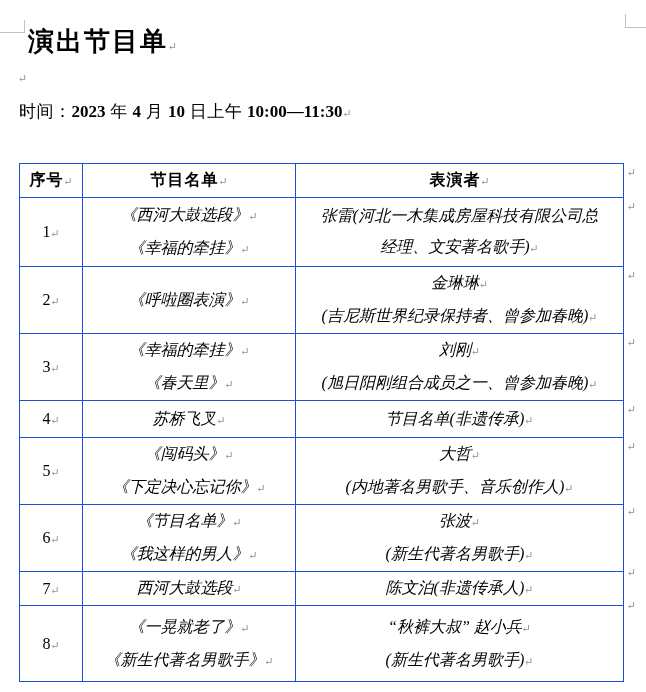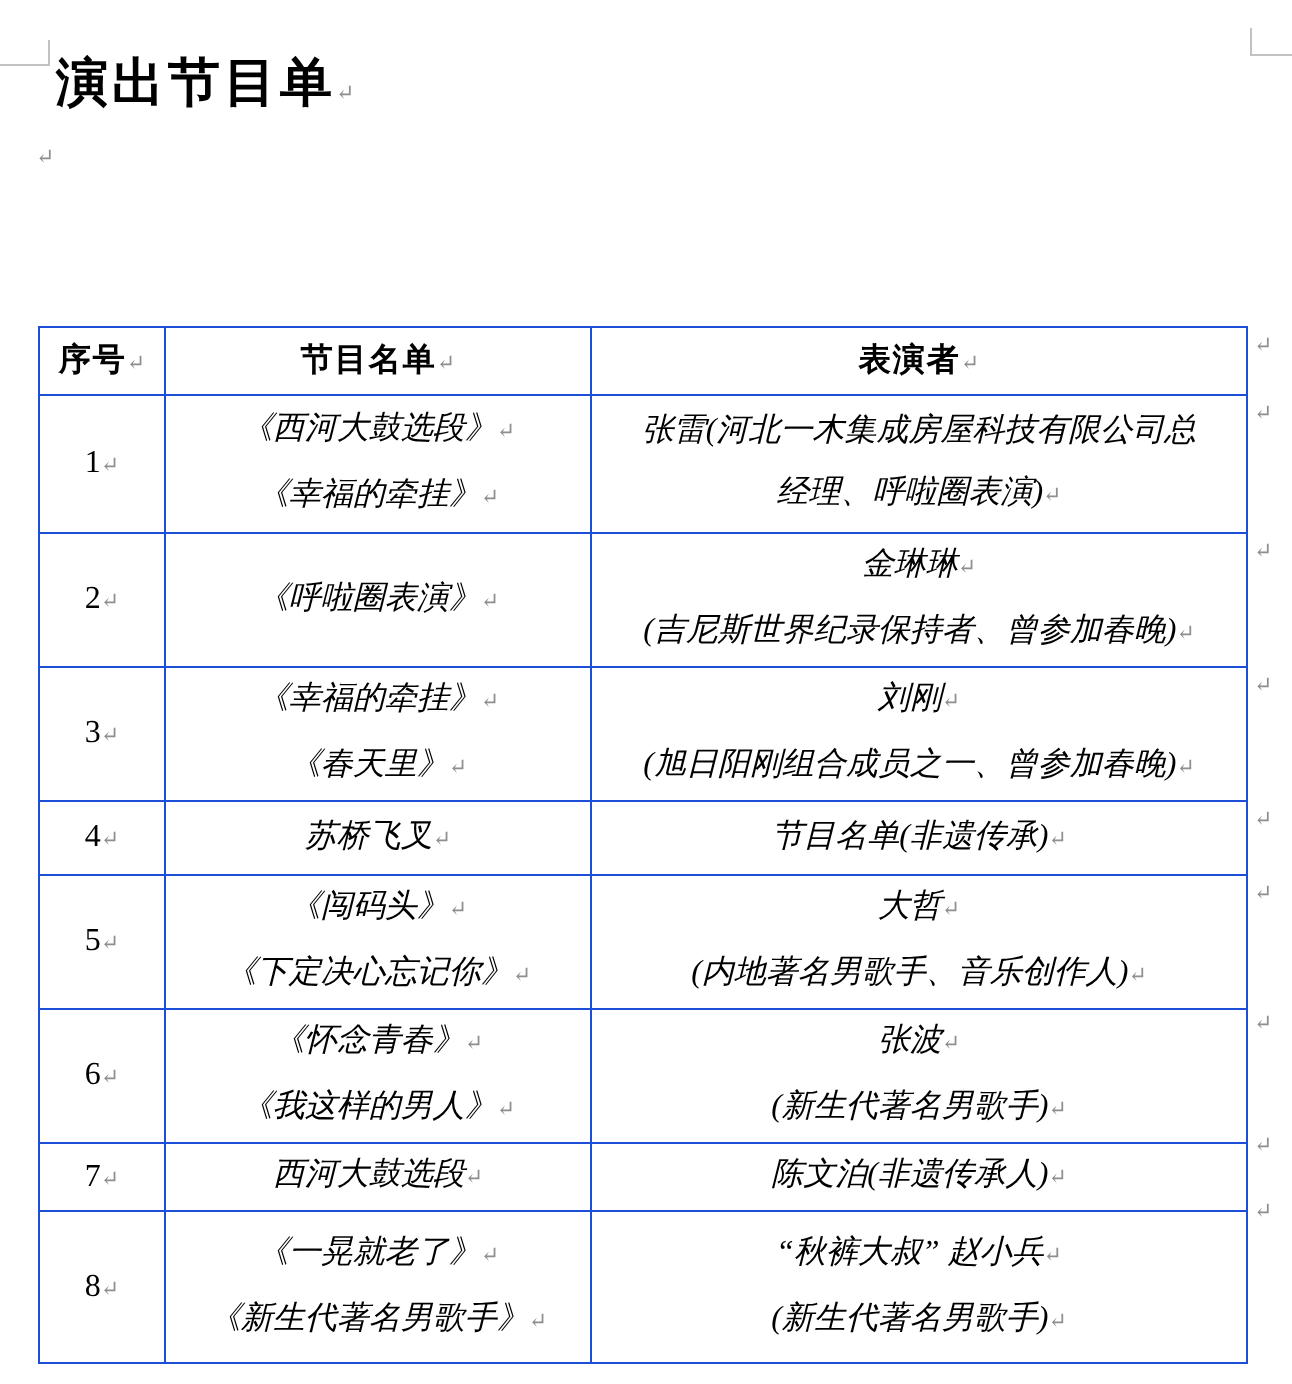--- a/index.html
+++ b/index.html
@@ -46,20 +46,21 @@
 
 <div class="page">
 
   <div class="crop-tl"></div>
   <div class="crop-tr"></div>
 
   <h1 class="doc-title"><span>演出节目单</span><span class="pmark">↵</span></h1>
 
   <div class="pmark lone-mark">↵</div>
 
+  <div class="meta time-line"><span>时间：</span><span class="num">2023</span><span> 年 </span><span class="num">4</span><span> 月 </span><span class="num">10</span><span> 日上午 </span><span class="num">10:00—11:30</span><span class="pmark">↵</span></div>
 
 
   <table class="program">
     <colgroup>
         <col class="c-no">
         <col class="c-prog">
         <col class="c-perf">
       </colgroup>
     <tbody>
         <tr class="hdr">
@@ -69,21 +70,21 @@
     </tr>
 
     <tr class="r1">
       <td class="no-cell"><span class="numv">1</span><span class="pmark">↵</span></td>
       <td>
         <div class="line"><span class="kai">《西河大鼓选段》</span><span class="pmark">↵</span></div>
         <div class="line"><span class="kai">《幸福的牵挂》</span><span class="pmark">↵</span></div>
       </td>
       <td>
         <div class="line"><span class="kai">张雷(河北一木集成房屋科技有限公司总</span></div>
-        <div class="line"><span class="kai">经理、呼啦圈表演)</span><span class="pmark">↵</span></div>
+        <div class="line"><span class="kai">经理、文安著名歌手)</span><span class="pmark">↵</span></div>
       </td>
     </tr>
 
     <tr class="r2">
       <td class="no-cell"><span class="numv">2</span><span class="pmark">↵</span></td>
       <td>
         <div class="line"><span class="kai">《呼啦圈表演》</span><span class="pmark">↵</span></div>
       </td>
       <td>
         <div class="line"><span class="kai">金琳琳</span><span class="pmark">↵</span></div>
@@ -121,21 +122,21 @@
       </td>
       <td>
         <div class="line"><span class="kai">大哲</span><span class="pmark">↵</span></div>
         <div class="line"><span class="kai">(内地著名男歌手、音乐创作人)</span><span class="pmark">↵</span></div>
       </td>
     </tr>
 
     <tr class="r6">
       <td class="no-cell"><span class="numv">6</span><span class="pmark">↵</span></td>
       <td>
-        <div class="line"><span class="kai">《怀念青春》</span><span class="pmark">↵</span></div>
+        <div class="line"><span class="kai">《节目名单》</span><span class="pmark">↵</span></div>
         <div class="line"><span class="kai">《我这样的男人》</span><span class="pmark">↵</span></div>
       </td>
       <td>
         <div class="line"><span class="kai">张波</span><span class="pmark">↵</span></div>
         <div class="line"><span class="kai">(新生代著名男歌手)</span><span class="pmark">↵</span></div>
       </td>
     </tr>
 
     <tr class="r7">
       <td class="no-cell"><span class="numv">7</span><span class="pmark">↵</span></td>

